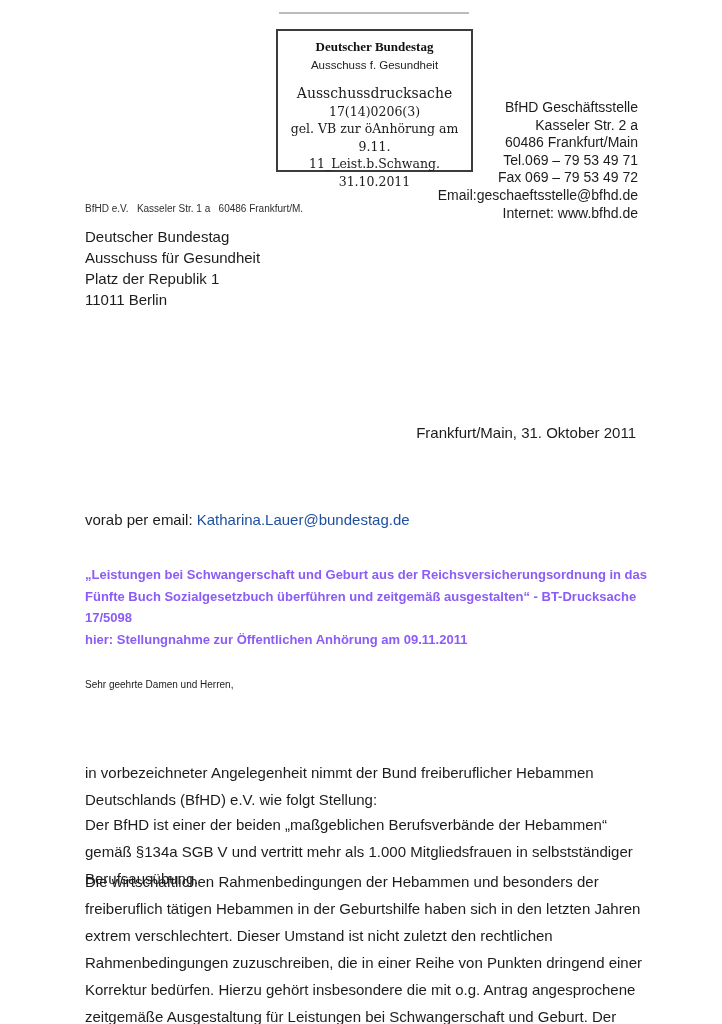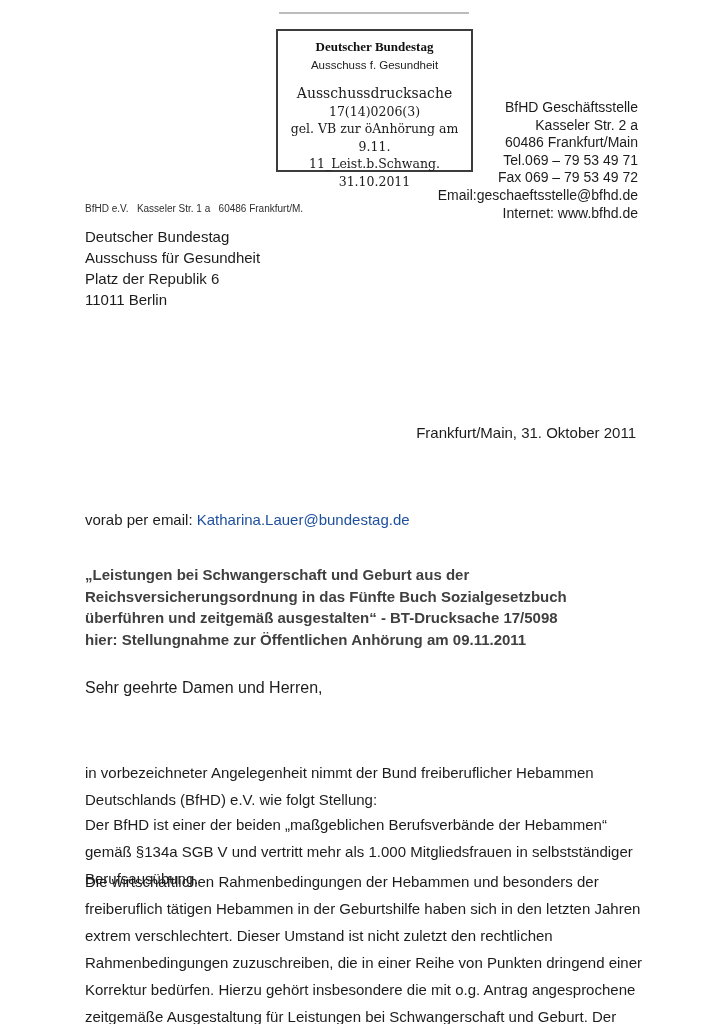--- a/index.html
+++ b/index.html
@@ -77,28 +77,28 @@
     font-size: 15px; color: #1c1c1c;
   }
   .email-link {
     color: #1d4f9e;
     cursor: pointer;
   }
 
   .subject {
     position: absolute; left: 85px; top: 564px;
     width: 562px;
-    font-size: 15px; font-weight: bold;
-    line-height: 21.5px; color: #404040;
+    font-size: 13px; font-weight: bold;
+    line-height: 21.5px; color: #8b5cf6;
   }
   .subject p { margin: 0; }
 
   .salutation {
     position: absolute; left: 85px; top: 679px;
-    font-size: 16px; color: #1c1c1c;
+    font-size: 10px; color: #1c1c1c;
   }
 
   .para { position: absolute; left: 85px; width: 562px;
     font-size: 15px; line-height: 27px; color: #1c1c1c; margin-top: 48px; }
   .para-1 { top: 711px; }
   .para-2 { top: 763px; }
   .para-3 { top: 820px; }
 </style>
 </head>
 <body>
@@ -127,21 +127,21 @@
     <div>Fax 069 – 79 53 49 72</div>
     <div>Email:geschaeftsstelle@bfhd.de</div>
     <div>Internet: www.bfhd.de</div>
   </div>
 
   <div class="sender-line">BfHD e.V.   Kasseler Str. 1 a   60486 Frankfurt/M.</div>
 
   <div class="recipient">
     <div>Deutscher Bundestag</div>
     <div>Ausschuss für Gesundheit</div>
-    <div>Platz der Republik 6</div>
+    <div>Platz der Republik 1</div>
     <div>11011 Berlin</div>
   </div>
 
   <div class="date-line">Frankfurt/Main, 31. Oktober 2011</div>
 
   <div class="email-line"><span>vorab per email: </span><span class="email-link">Katharina.Lauer@bundestag.de</span></div>
 
   <div class="subject">
     <p>„Leistungen bei Schwangerschaft und Geburt aus der Reichsversicherungsordnung in das Fünfte Buch Sozialgesetzbuch überführen und zeitgemäß ausgestalten“ - BT-Drucksache 17/5098</p>
     <p>hier: Stellungnahme zur Öffentlichen Anhörung am 09.11.2011</p>

